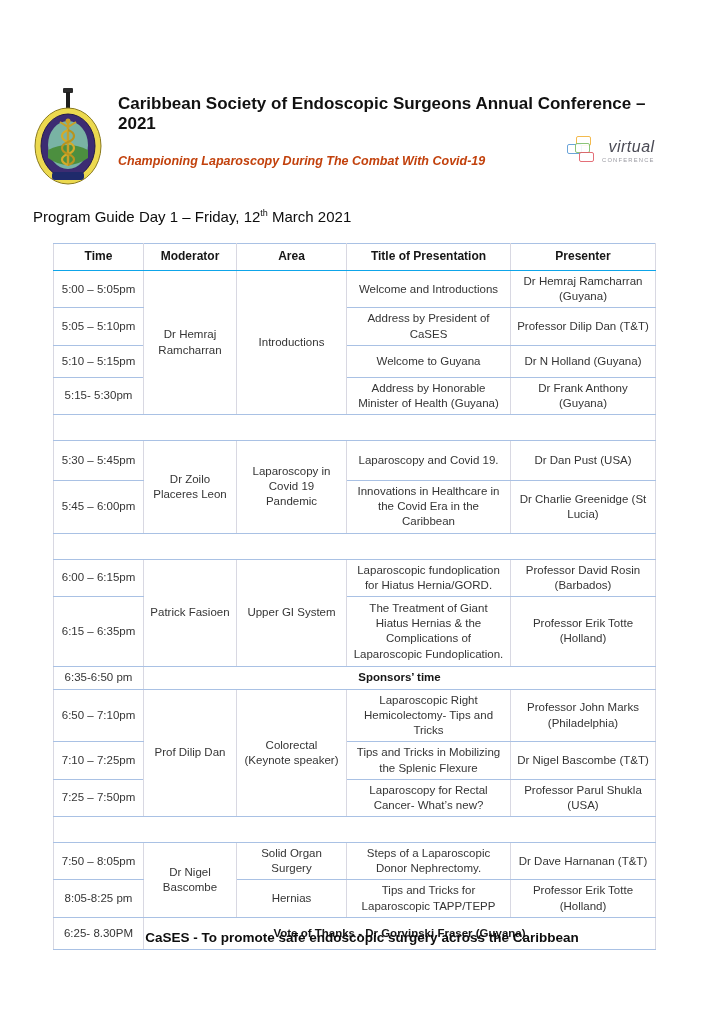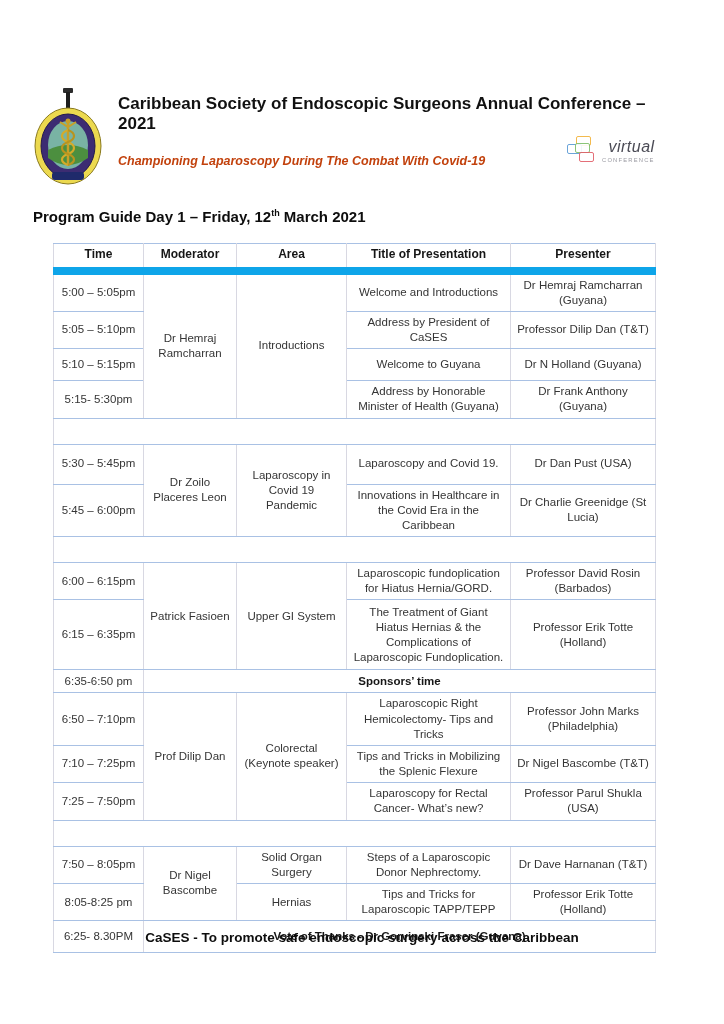--- a/index.html
+++ b/index.html
@@ -20,38 +20,38 @@
   .vc-cross span { position:absolute; border-radius:2px; background:#fff; opacity:.9; }
   .vc-top    { left:9px;  top:0;    width:15px; height:10px; border:1.5px solid #f2b33b; }
   .vc-left   { left:0;    top:8px;  width:15px; height:10px; border:1.5px solid #5b9bd5; }
   .vc-center { left:8px;  top:7px;  width:15px; height:10px; border:1.5px solid #7fbf6a; }
   .vc-bottom { left:12px; top:16px; width:15px; height:10px; border:1.5px solid #e2606a; }
   .vc-text { margin-left:3px; margin-top:3px; text-align:right; }
   .vc-word { font-size:16px; color:#4b4b55; letter-spacing:.5px; line-height:1;font-style:italic; }
   .vc-sub  { font-size:5.8px; color:#9a9aa2; letter-spacing:1.2px; margin-top:2px; }
 
   
-  .program-title { position:absolute; left:33px; top:196px; font-size:15px; font-weight:bold; color:#0d0d0d; }
+  .program-title { position:absolute; left:33px; top:196px; font-size:15px; font-weight:normal; color:#0d0d0d; }
   .program-title sup { font-size:9px; }
 
   
   table.program {
     position:absolute; left:53px; top:231px; width:602px;
     border-collapse:collapse; table-layout:fixed;
     font-size:11.5px; line-height:1.32; color:#353535;
   }
   .program th, .program td {
     border-top:1px solid #a9c1e4; border-bottom:1px solid #a9c1e4;
     border-left:1px solid #d8d8e2; border-right:1px solid #d8d8e2;
     text-align:center; vertical-align:middle; padding:3px 5px;
     overflow:hidden;
   }
   .program th {
     font-size:12px; font-weight:bold; color:#161616; height:27px;
-    border-bottom:8px solid #0ea5e9; background:#fff;
+    border-bottom:1px solid #0ea5e9; background:#fff;
   }
   .program td.spacer { height:26px; border-left-color:#d8d8e2; border-right-color:#d8d8e2; }
   .program td.bold-center { font-weight:bold; color:#161616; }
   .r33{height:33px}.r32{height:32px}.r38{height:40px}.r49{height:50px}
   .r68{height:70px}.r23{height:23px}.r30{height:32px}.r35{height:35px}.r34{height:34px}
 
   
   .footer-line { position:absolute; left:0; top:918px; width:100%; text-align:center;
     font-size:13.5px; font-weight:bold; color:#0d0d0d; }
   .footer-line .ital { }

